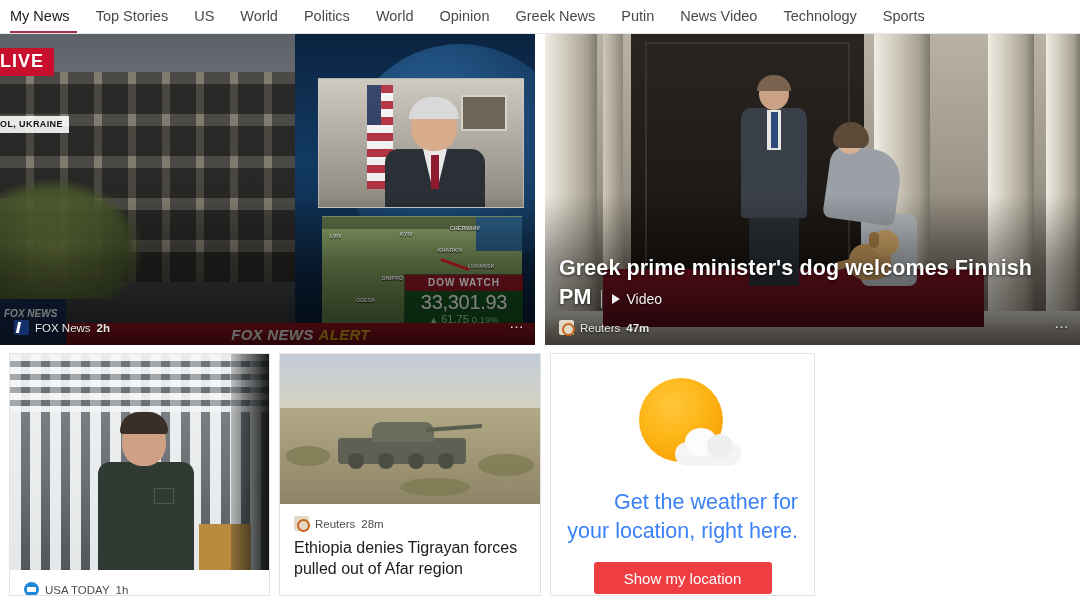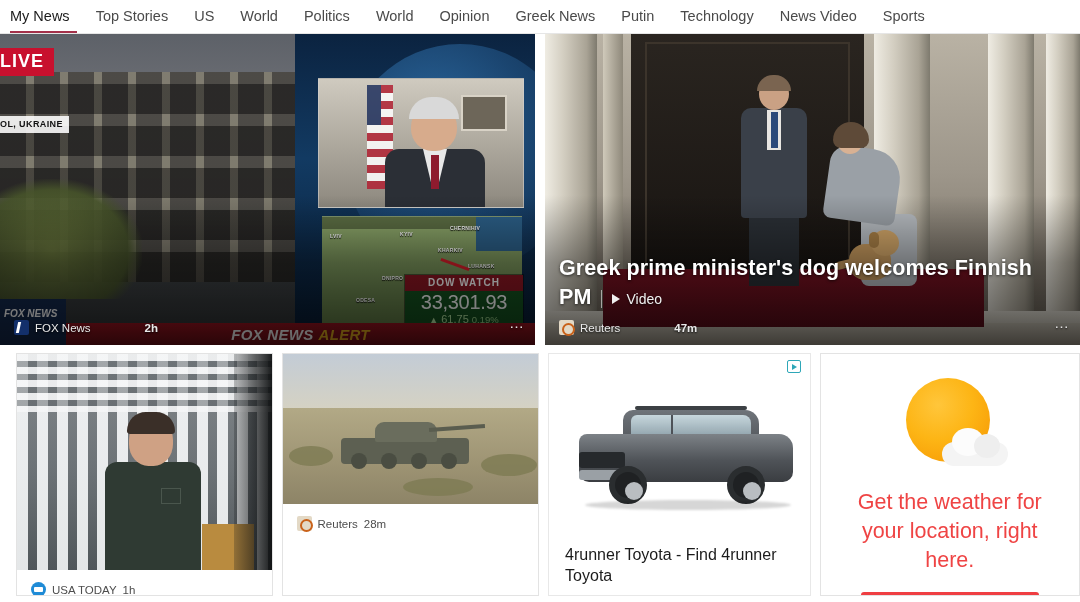--- a/index.html
+++ b/index.html
@@ -199,39 +199,39 @@
   }
   .hero-meta{
     position:absolute;left:14px;bottom:10px;display:flex;align-items:center;gap:6px;
   }
   .src-logo{width:15px;height:15px;flex:0 0 auto;border-radius:2px;}
   .src-logo.fox{background:#13306b;position:relative;}
   .src-logo.fox::after{content:"";position:absolute;left:3px;top:2px;width:3px;height:11px;background:#fff;transform:skewX(-12deg);}
   .src-logo.reuters{background:#e3d9c6;position:relative;border-radius:2px;}
   .src-logo.reuters::after{content:"";position:absolute;left:3px;top:3px;width:9px;height:9px;border:2px solid #c9621a;border-radius:50%;}
   .src-name{color:#e9e9e9;font-size:11.5px;text-shadow:0 1px 2px rgba(0,0,0,.8);}
-  .src-time{color:#e9e9e9;font-size:11.5px;font-weight:700;text-shadow:0 1px 2px rgba(0,0,0,.8);margin-left:48px;}
+  .src-time{color:#e9e9e9;font-size:11.5px;font-weight:700;text-shadow:0 1px 2px rgba(0,0,0,.8);}
   .hero-dots{
     position:absolute;right:10px;bottom:14px;color:#e2e2e2;font-size:15px;letter-spacing:1px;
     text-shadow:0 1px 2px rgba(0,0,0,.8);cursor:pointer;
   }
   .video-tag{display:inline-flex;align-items:center;gap:6px;margin-left:10px;vertical-align:middle;
     font-size:14px;color:#f0f0f0;font-weight:400;text-shadow:0 1px 2px rgba(0,0,0,.7);}
   .video-tag .bar{width:1px;height:18px;background:rgba(255,255,255,.55);margin-right:4px;}
   .play-tri{width:0;height:0;border-left:8px solid #f0f0f0;border-top:5px solid transparent;border-bottom:5px solid transparent;}
 
   
   .card-row{
     display:flex;gap:9px;padding:8px 0 0 0;height:251px;background:#ffffff;
   }
   .card{
     background:#fff;border:1px solid #e3e3e3;overflow:hidden;position:relative;cursor:pointer;
     display:flex;flex-direction:column;
   }
-  .card.usa{width:261px;margin-left:16px;}
+  .card.usa{width:261px;margin-left:9px;}
   .card.eth{width:262px;}
   .card.ad{width:267px;border-color:#e8e8e8;}
   .card.weather{width:265px;margin-right:0px;}
 
   .thumb{width:100%;position:relative;overflow:hidden;flex:0 0 auto;}
   .thumb.usa{height:216px;background:linear-gradient(180deg,#cfd3d6 0%,#9aa0a4 55%,#5c6366 100%);}
   .bars{position:absolute;inset:0;background:repeating-linear-gradient(90deg,rgba(240,242,243,.92) 0 11px,rgba(70,76,80,.55) 11px 20px);}
   .bars2{position:absolute;left:0;right:0;top:0;height:58px;background:repeating-linear-gradient(180deg,rgba(245,246,247,.9) 0 7px,rgba(90,96,100,.5) 7px 13px);}
   .prisoner{position:absolute;left:88px;top:62px;width:96px;height:154px;}
   .prisoner .h{position:absolute;left:24px;top:0;width:44px;height:50px;border-radius:48% 48% 44% 44%;background:#cfa184;}
@@ -285,39 +285,39 @@
 
   
   .w-inner{flex:1 1 auto;display:flex;flex-direction:column;align-items:center;padding:24px 16px 0;}
   .w-icon{width:112px;height:92px;position:relative;margin-bottom:18px;}
   .w-sun{position:absolute;left:12px;top:0;width:84px;height:84px;border-radius:50%;
     background:radial-gradient(circle at 38% 32%,#ffc63b 0%,#fdb515 45%,#f59300 100%);}
   .w-cloud{position:absolute;right:-2px;bottom:4px;width:66px;height:36px;}
   .w-cloud .c1{position:absolute;left:0;bottom:0;width:66px;height:24px;border-radius:14px;background:#f4f4f4;}
   .w-cloud .c2{position:absolute;left:10px;bottom:10px;width:32px;height:28px;border-radius:50%;background:#fcfcfc;}
   .w-cloud .c3{position:absolute;left:32px;bottom:8px;width:26px;height:24px;border-radius:50%;background:#eeeeee;}
-  .w-text{font-size:21.5px;line-height:1.36;color:#ef4444;text-align:center;font-weight:400;}
+  .w-text{font-size:21.5px;line-height:1.36;color:#3b82f6;text-align:right;font-weight:400;}
   .w-btn{margin-top:16px;width:178px;height:32px;background:#ef3e42;color:#fff;border:none;border-radius:3px;
     font-size:15px;font-family:inherit;cursor:pointer;}
 </style>
 </head>
 <body>
 
 <div class="navbar">
   <div class="nav-item active"><span>My News</span></div>
   <div class="nav-item"><span>Top Stories</span></div>
   <div class="nav-item"><span>US</span></div>
   <div class="nav-item"><span>World</span></div>
   <div class="nav-item"><span>Politics</span></div>
   <div class="nav-item"><span>World</span></div>
   <div class="nav-item"><span>Opinion</span></div>
   <div class="nav-item"><span>Greek News</span></div>
   <div class="nav-item"><span>Putin</span></div>
+  <div class="nav-item"><span>News Video</span></div>
   <div class="nav-item"><span>Technology</span></div>
-  <div class="nav-item"><span>News Video</span></div>
   <div class="nav-item"><span>Sports</span></div>
 
 </div>
 
 <div class="hero-row">
 
   <div class="hero">
     <div class="fox-bg">
       <div class="fox-building"></div>
       <div class="fox-green"></div>
@@ -478,48 +478,24 @@
         <div class="w" style="left:70px;"></div>
           <div class="w" style="left:100px;"></div>
       </div>
     </div>
     <div class="card-body">
       <div class="card-meta">
         <span class="src-logo reuters"></span>
         <span class="card-src">Reuters</span>
         <span class="card-time">28m</span>
       </div>
+      <div class="card-title">Ethiopia denies Tigrayan forces pulled out of Afar region</div>
     </div>
   </div>
 
-  <div class="card ad">
-    <div class="ad-inner">
-      <div class="adchoice">
-          <i></i>
-        </div>
-      <div class="car-wrap">
-        <div class="car">
-          <div class="rail"></div>
-          <div class="cab"></div>
-            <div class="glass"></div>
-          <div class="body"></div>
-            <div class="grille"></div>
-            <div class="bump"></div>
-          <div class="w1">
-              <div class="rim"></div>
-            </div>
-          <div class="w2">
-              <div class="rim"></div>
-            </div>
-          <div class="shadow"></div>
-        </div>
-      </div>
-      <div class="ad-title">4runner Toyota - Find 4runner Toyota</div>
-    </div>
-  </div>
 
   <div class="card weather">
     <div class="w-inner">
       <div class="w-icon">
         <div class="w-sun"></div>
         <div class="w-cloud">
           <div class="c1"></div>
             <div class="c2"></div>
             <div class="c3"></div>
         </div>

